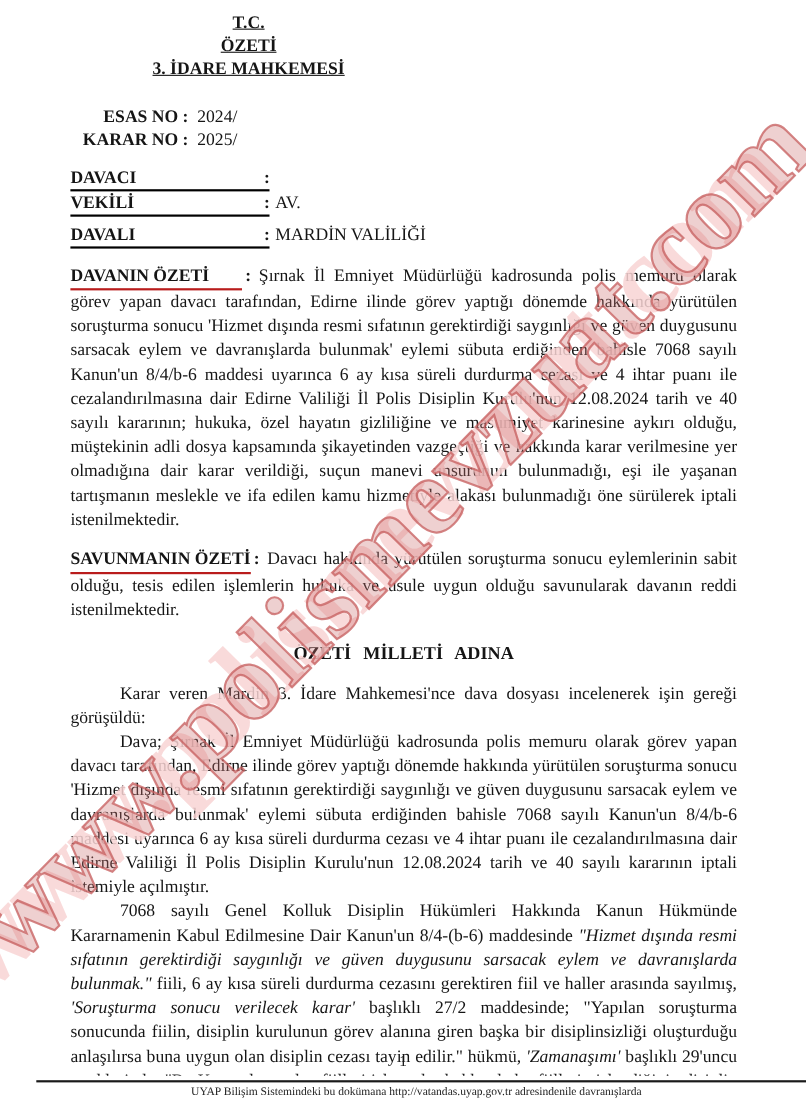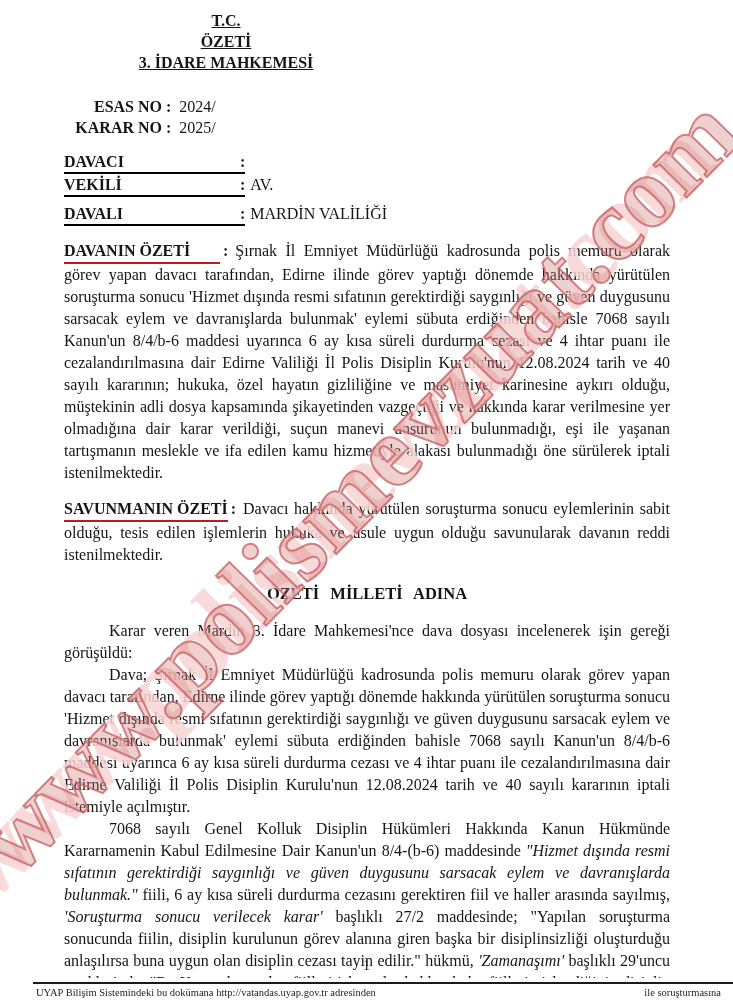--- a/index.html
+++ b/index.html
@@ -40,21 +40,21 @@
   .body-block { margin-top:15px; }
   .indent { text-indent:45px; }
   .it { font-style:italic; }
 
   
   .page-number { position:absolute; left:0; width:733px; top:955px; text-align:center;
                  font-size:14px; z-index:2; }
   .footer-rule { position:absolute; left:33px; right:0; top:982px;
                  border-top:2px solid #1a1a1a; z-index:2; }
   .footer-text { position:absolute; left:36px; right:12px; top:986px;
-                 display:flex; justify-content:space-between;
+                 display:flex; justify-content:center;
                  font-size:10.5px; line-height:13px; color:#222; z-index:2;
                  background:transparent; }
 
   
   .wm { position:absolute; white-space:nowrap; line-height:100px;
         font-family:"Liberation Serif", serif; font-weight:bold; font-size:102px;
         transform:rotate(-45.5deg); transform-origin:0 50%;
         pointer-events:none; z-index:3; letter-spacing:1px; }
   .wm-fill { left:-34px; top:832px; color:rgba(248,211,211,0.85); }
   .wm-outline { left:-8px; top:806px; color:rgba(255,255,255,0.05);
@@ -115,19 +115,19 @@
       <p class="para indent"><span>7068 sayılı Genel Kolluk Disiplin Hükümleri Hakkında Kanun Hükmünde Kararnamenin Kabul Edilmesine Dair Kanun'un 8/4-(b-6) maddesinde </span><span class="it">"Hizmet dışında resmi sıfatının gerektirdiği saygınlığı ve güven duygusunu sarsacak eylem ve davranışlarda bulunmak."</span><span> fiili, 6 ay kısa süreli durdurma cezasını gerektiren fiil ve haller arasında sayılmış, </span><span class="it">'Soruşturma sonucu verilecek karar'</span><span> başlıklı 27/2 maddesinde; "Yapılan soruşturma sonucunda fiilin, disiplin kurulunun görev alanına giren başka bir disiplinsizliği oluşturduğu anlaşılırsa buna uygun olan disiplin cezası tayin edilir." hükmü, </span><span class="it">'Zamanaşımı'</span><span> başlıklı 29'uncu maddesinde; "Bu Kanunda sayılan fiilleri işleyenler hakkında bu fiillerin işlendiğinin disiplin amiri tarafından öğrenildiği tarihten itibaren; a) Uyarma, kınama, aylıktan kesme ve kısa ve uzun süreli durdurma cezalarında bir ay içinde,.. disiplin soruşturmasına başlanmadığı takdirde disiplin cezası verme yetkisi zamanaşımına uğrar." hükmü düzenlenmektedir.</span></p>
 
     </div>
 
   </div>
 
   <div class="page-number">1</div>
   <div class="footer-rule"></div>
   <div class="footer-text">
     <span>UYAP Bilişim Sistemindeki bu dokümana http://vatandas.uyap.gov.tr adresinden</span>
-    <span>ile soruşturmasına</span>
+    <span>ile davranışlarda</span>
   </div>
 
   <div class="wm wm-fill">www.polismevzuat.com</div>
   <div class="wm wm-outline">www.polismevzuat.com</div>
 
 </div>
 
 </body></html>

